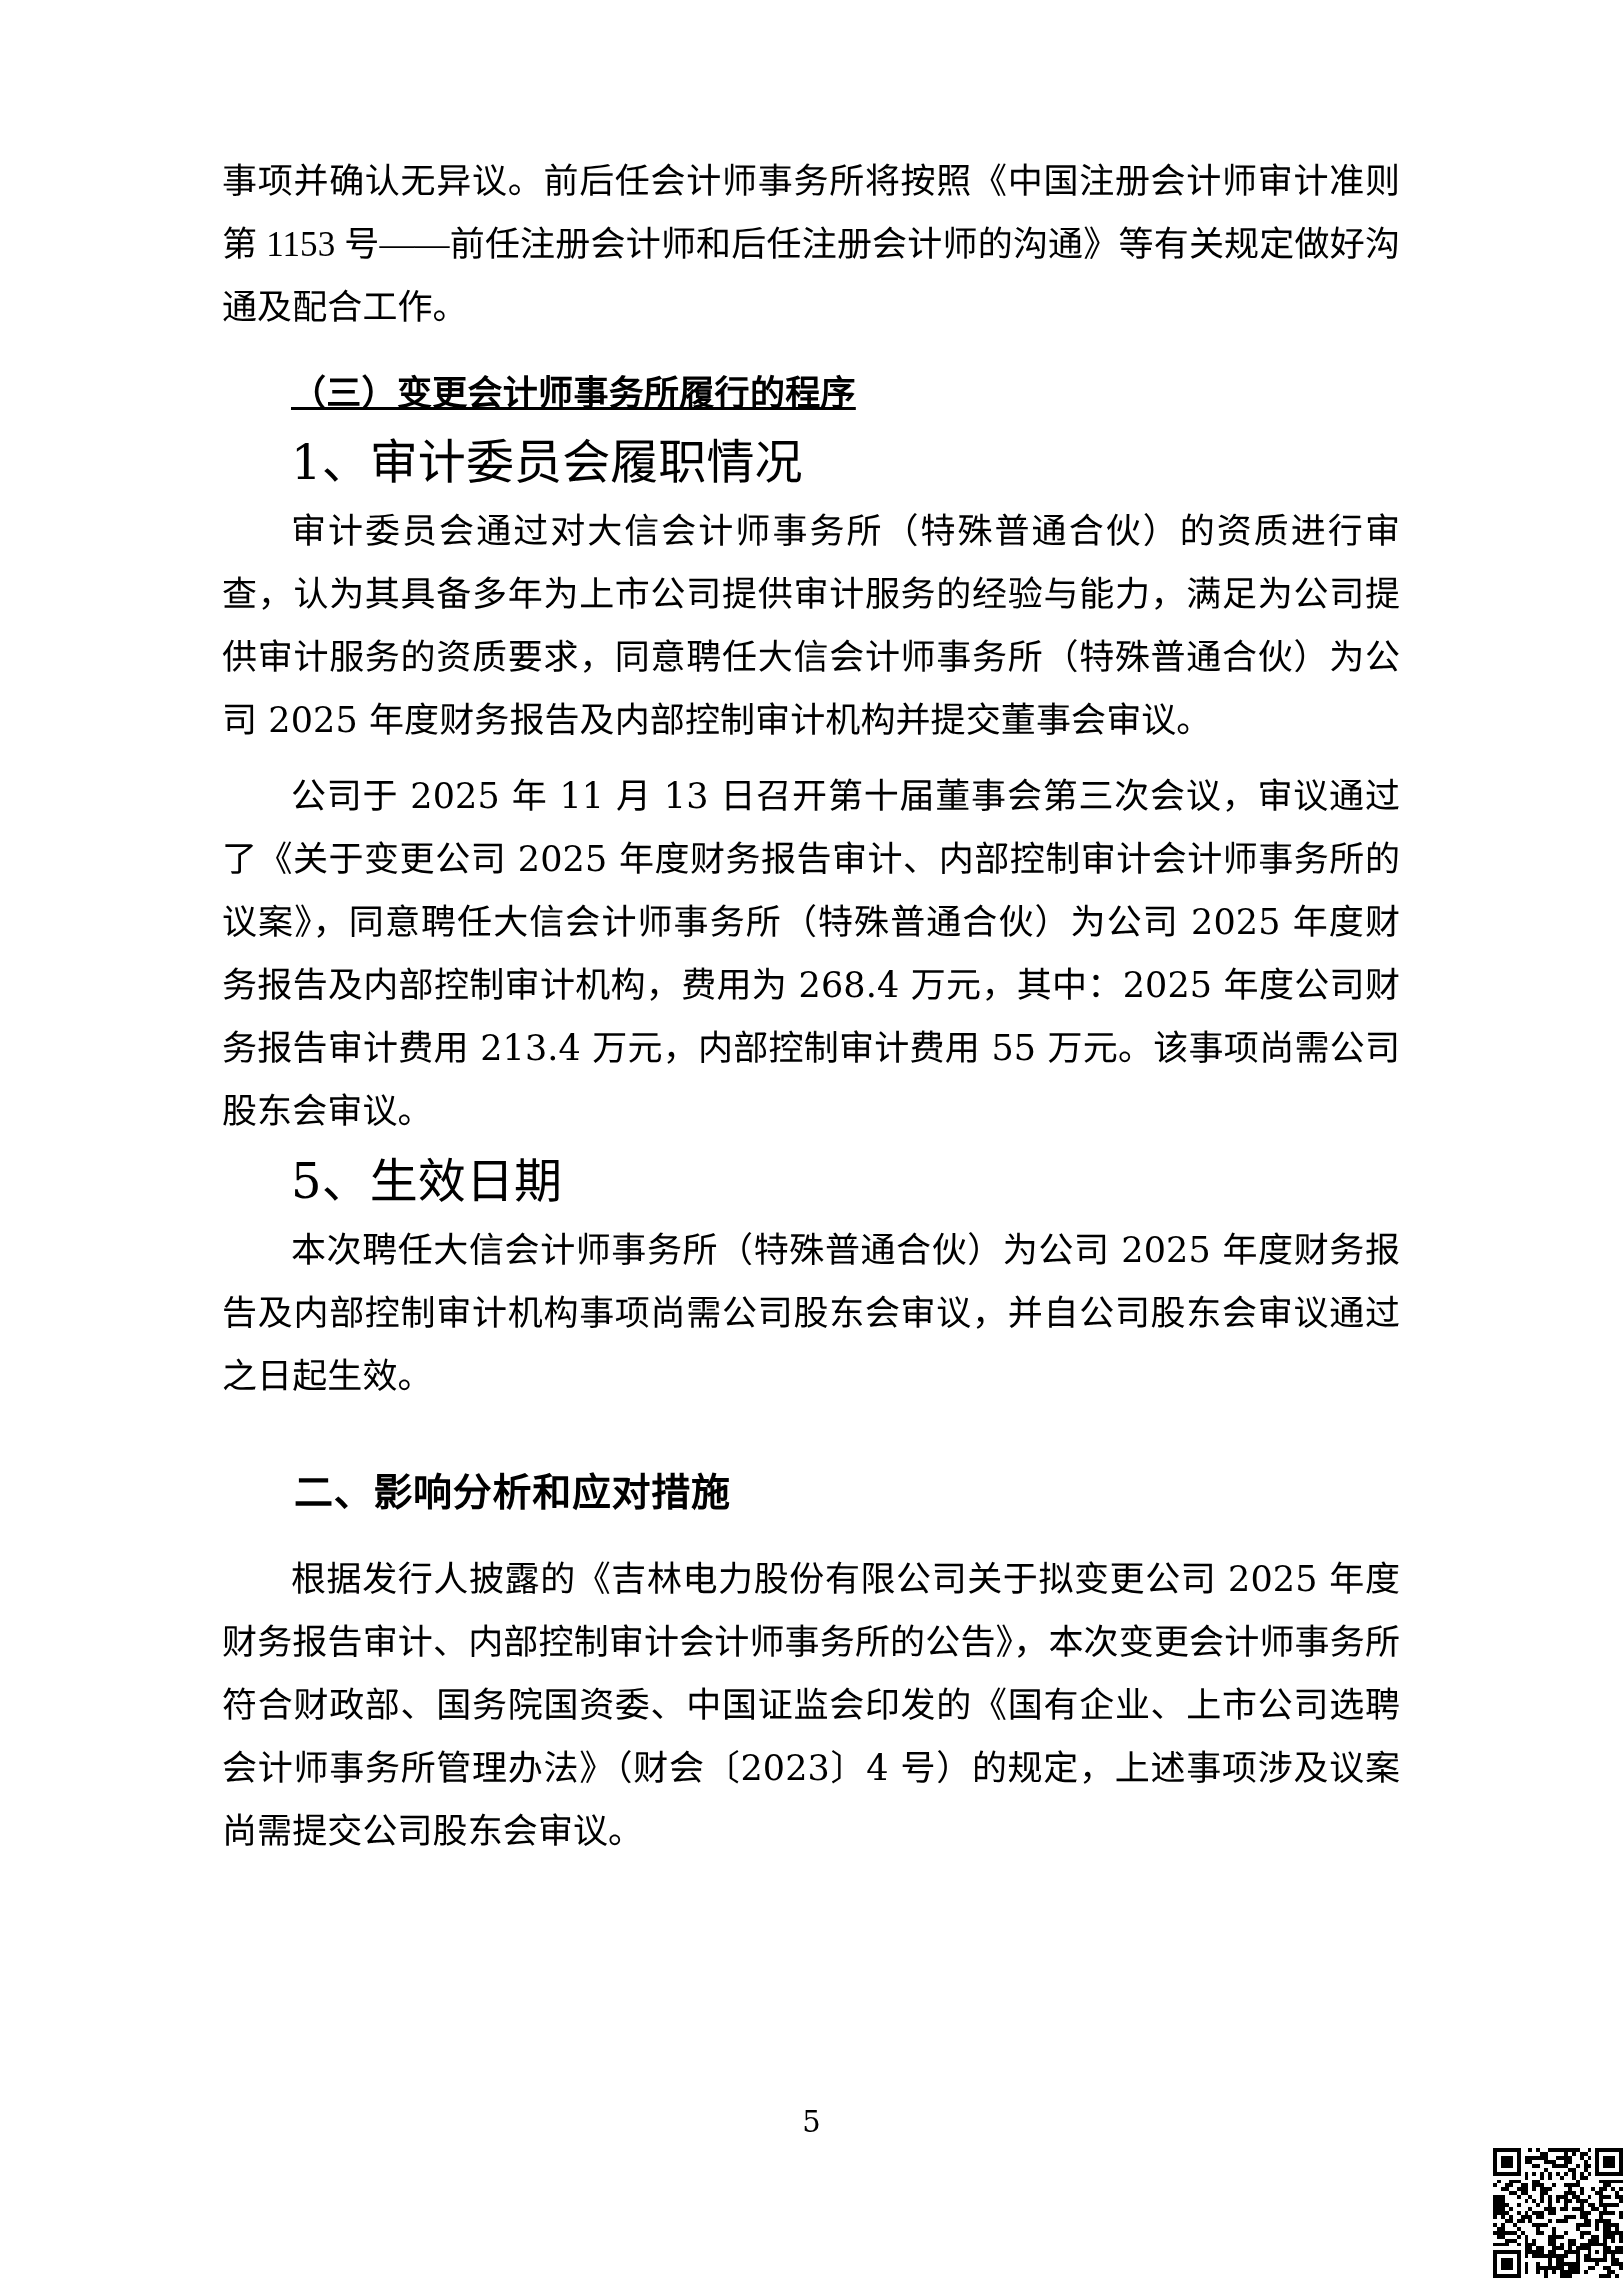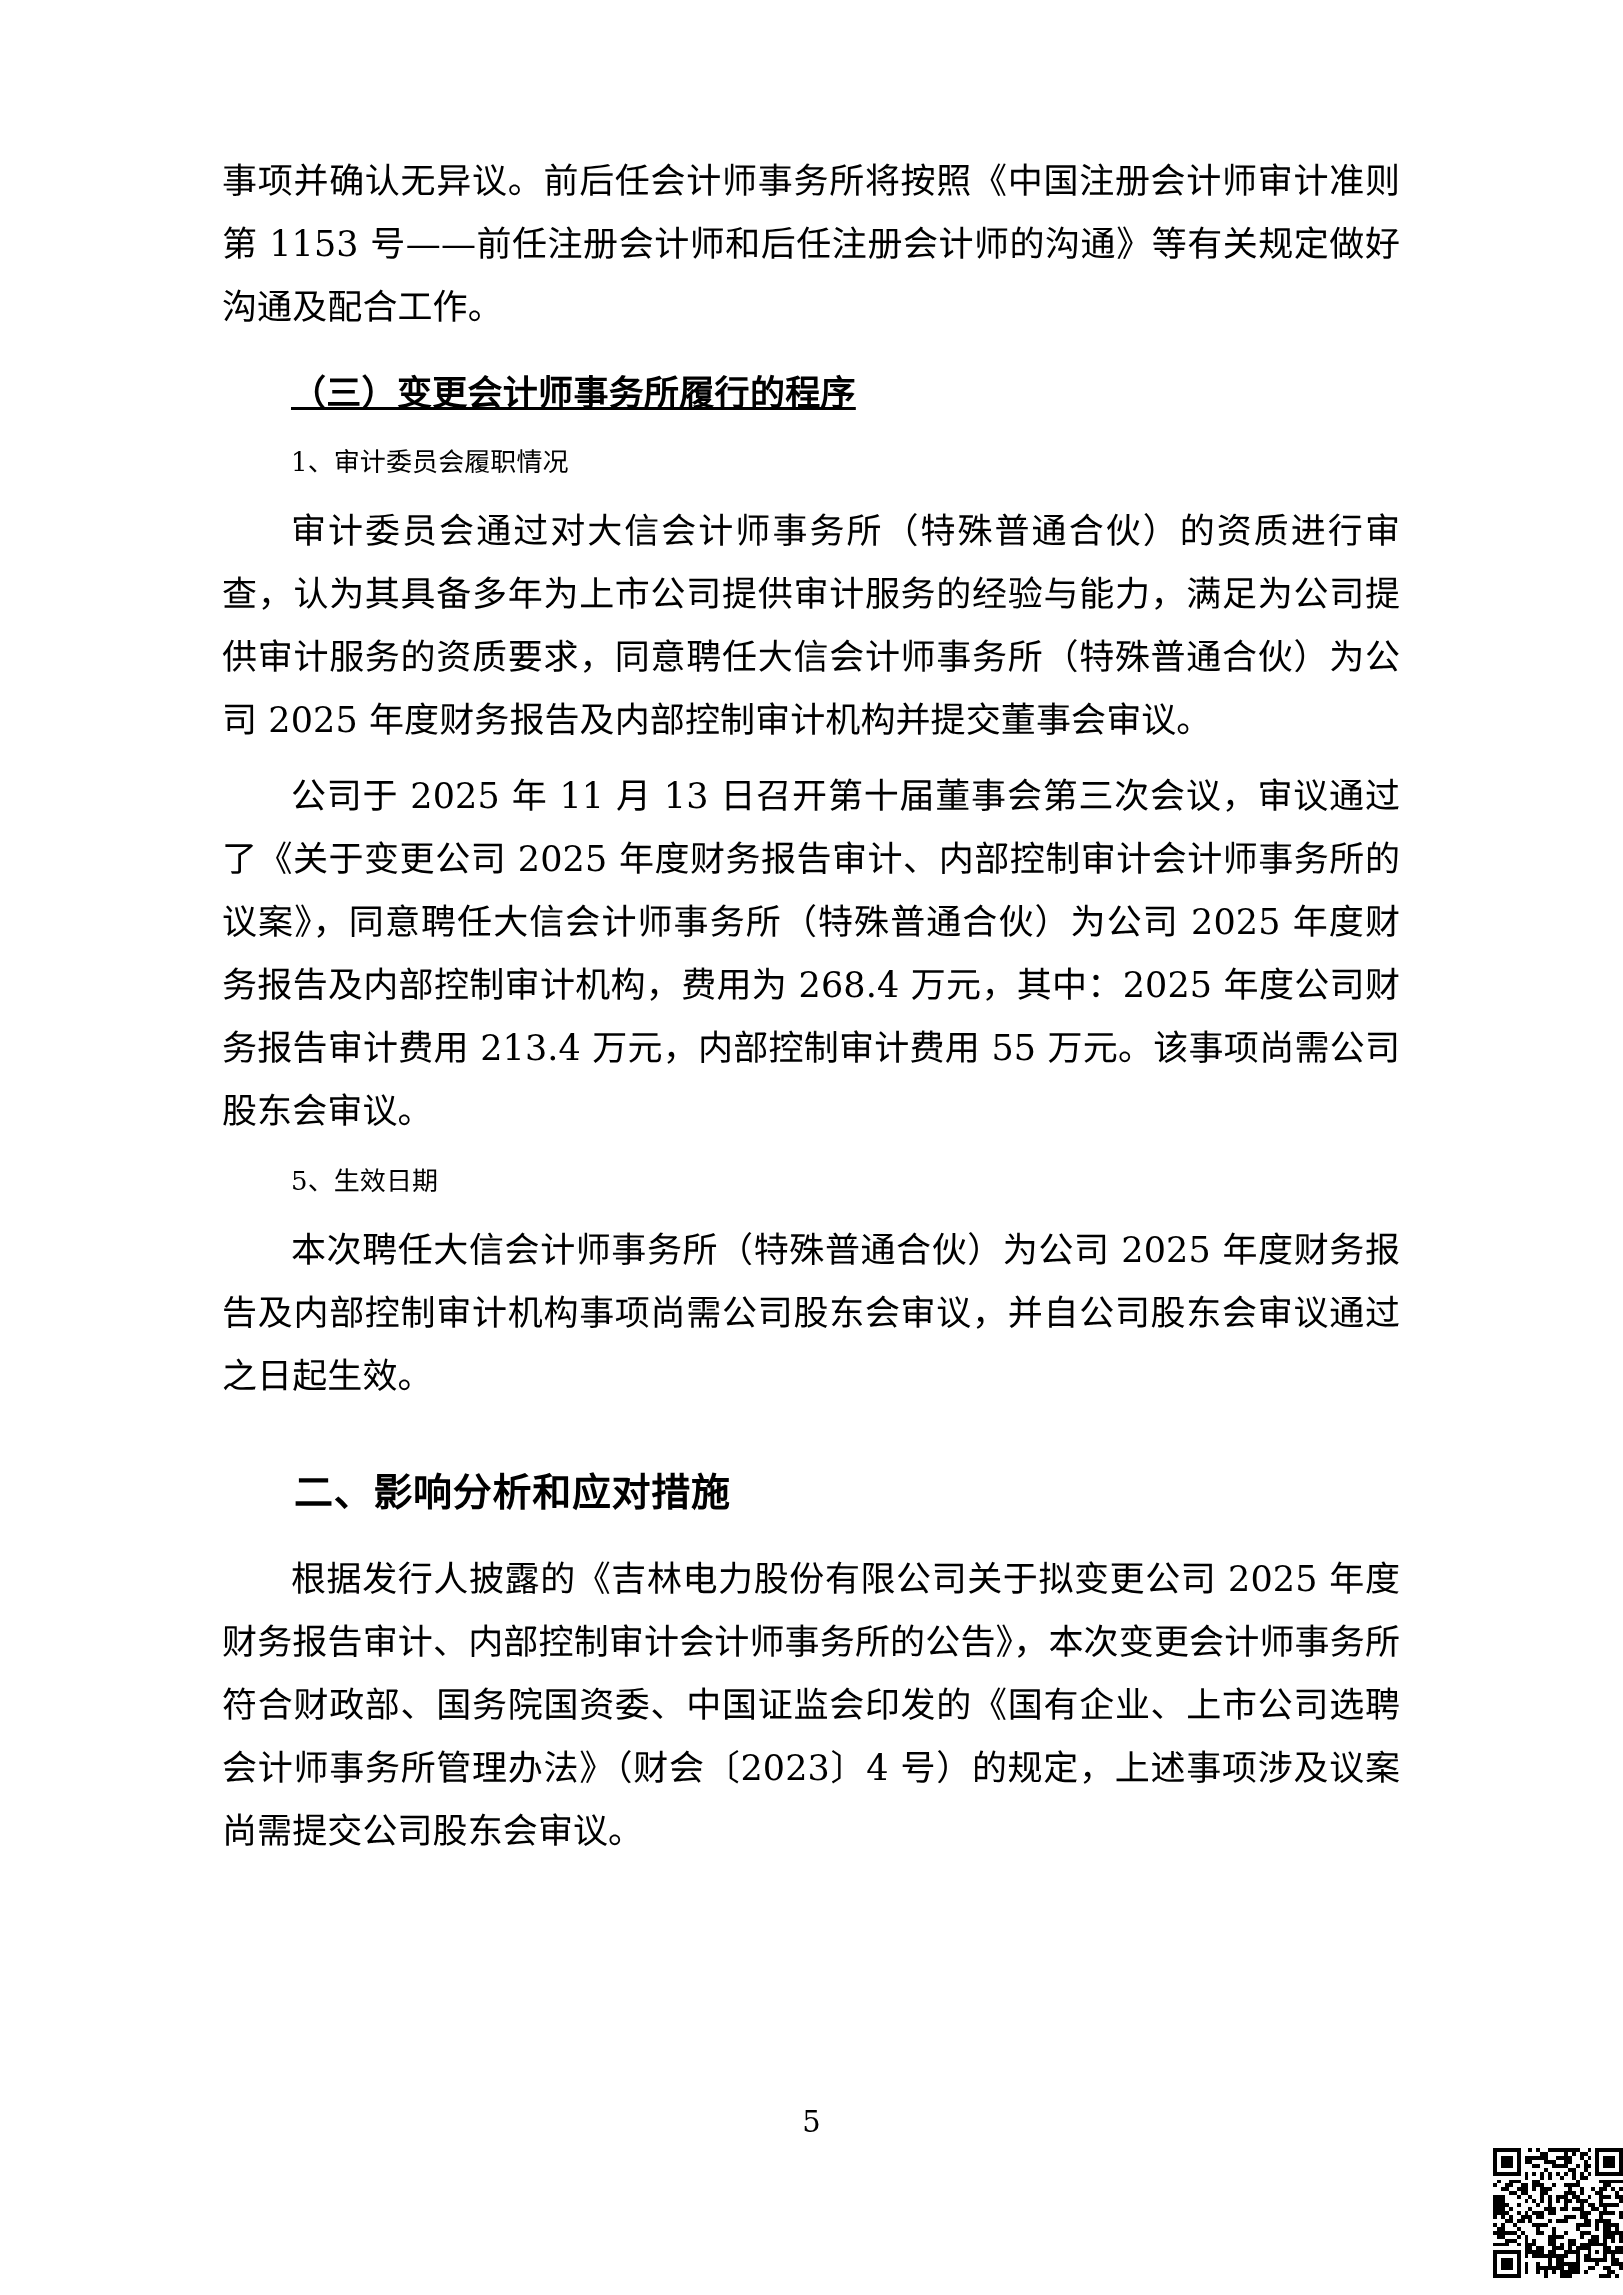--- a/index.html
+++ b/index.html
@@ -32,35 +32,36 @@
     font-size: 35px;
     line-height: 63px;
     text-align: justify;
     text-justify: inter-ideograph;
     text-indent: 69px;
     letter-spacing: 0.1px;
     word-break: break-all;
   }
   p.para.noindent {
     text-indent: 0;
+    font-family: Liberation Serif, serif;
   }
   
   h3.sub-heading {
     margin: 0;
     font-size: 35px;
     line-height: 63px;
     font-weight: bold;
     text-indent: 69px;
     letter-spacing: 0.3px;
     text-decoration: underline;
   }
   
   p.item-heading {
     margin: 0;
-    font-size: 26px;
+    font-size: 48px;
     line-height: 63px;
     text-indent: 69px;
     letter-spacing: 0.1px;
   }
   
   h2.section-heading {
     margin: 0;
     font-size: 39px;
     line-height: 68px;
     font-weight: bold;

